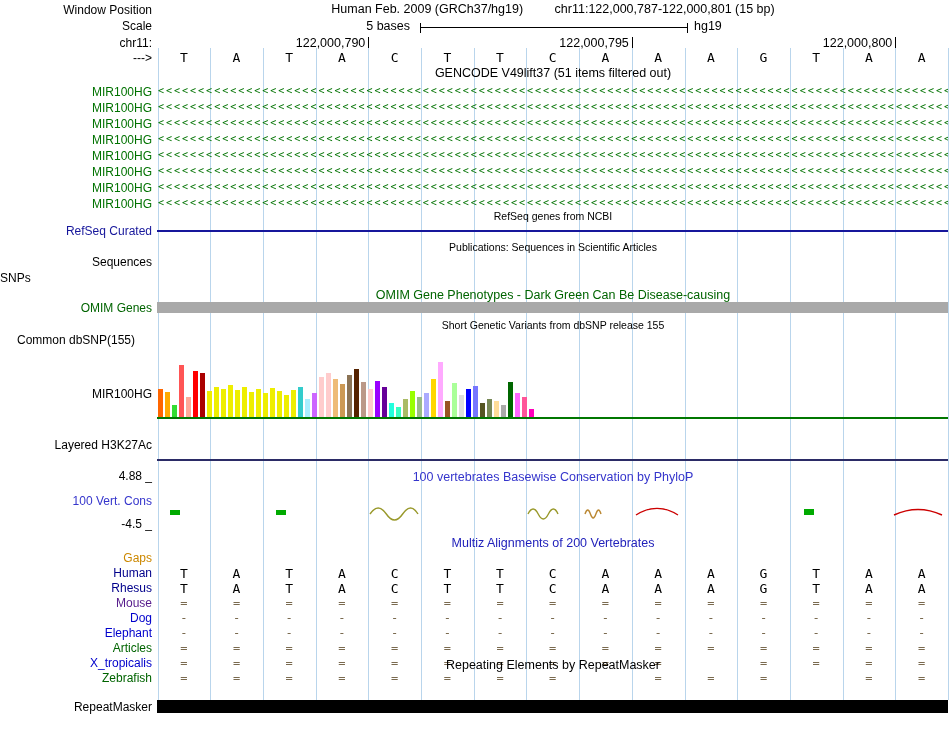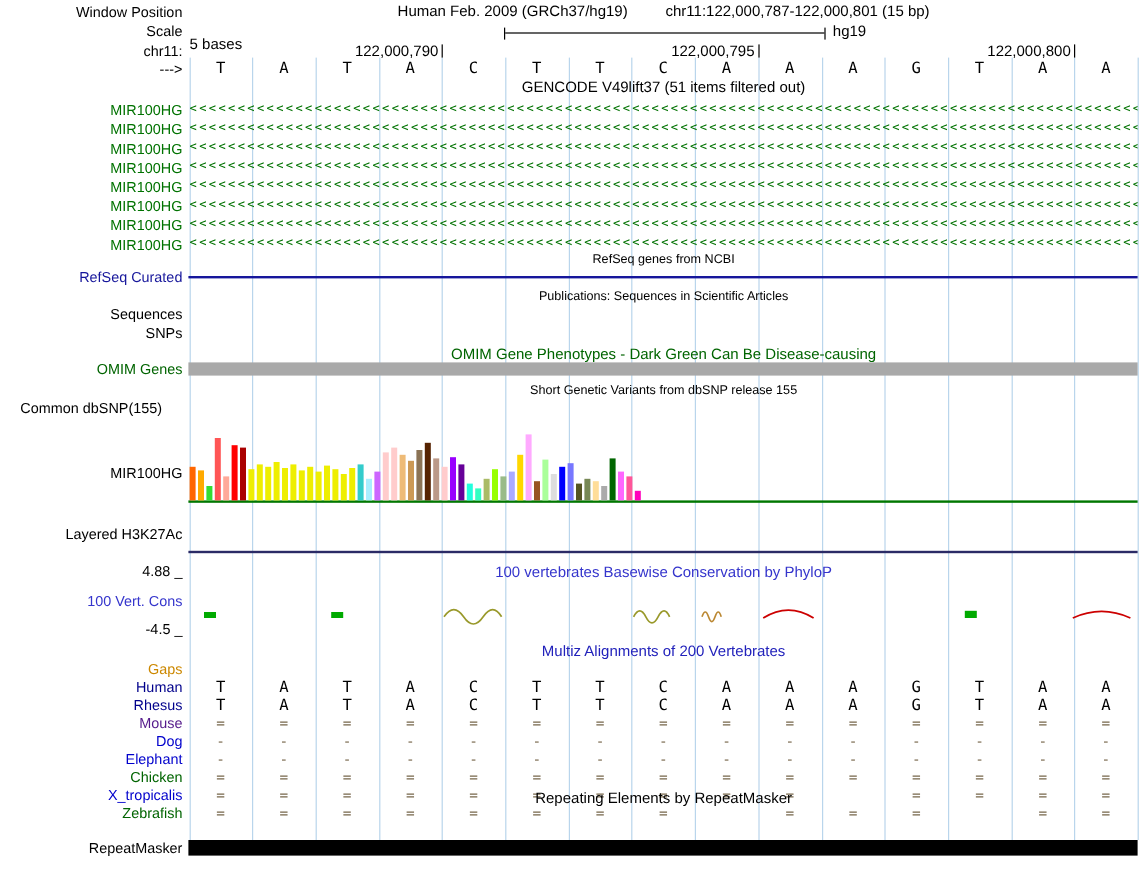--- a/index.html
+++ b/index.html
@@ -26,21 +26,21 @@
 </head>
 <body>
 
 <div id="page">
 
   <div class="hdr">
     <span>Human Feb. 2009 (GRCh37/hg19)</span>
     <span>chr11:122,000,787-122,000,801 (15 bp)</span>
   </div>
 
-  <div class="abs" style="left:158px;top:30px;width:252px;font-size:12.5px;">5 bases</div>
+  <div class="abs" style="left:158px;top:19px;width:252px;text-align:right;font-size:12.5px;">5 bases</div>
   <div class="abs scalebar">
       <div class="mid"></div>
     </div>
   <div class="abs" style="left:694px;top:19px;font-size:12.5px;">hg19</div>
 
   <div class="title t-md" style="top:66px">GENCODE V49lift37 (51 items filtered out)</div>
   <div class="title t-sm" style="top:210px">RefSeq genes from NCBI</div>
   <div class="title t-md omim-title" style="top:288px">OMIM Gene Phenotypes - Dark Green Can Be Disease-causing</div>
   <div class="title t-sm" style="top:241px">Publications: Sequences in Scientific Articles</div>
   <div class="title t-sm" style="top:319px">Short Genetic Variants from dbSNP release 155</div>
@@ -77,21 +77,21 @@
     <div class="abs" style="left: 0px; top: 85px; width: 152px; text-align: right; font-size: 12px; color: rgb(0, 114, 0); white-space: nowrap; z-index: 3;">MIR100HG</div>
     <div class="abs" style="left: 0px; top: 101px; width: 152px; text-align: right; font-size: 12px; color: rgb(0, 114, 0); white-space: nowrap; z-index: 3;">MIR100HG</div>
     <div class="abs" style="left: 0px; top: 117px; width: 152px; text-align: right; font-size: 12px; color: rgb(0, 114, 0); white-space: nowrap; z-index: 3;">MIR100HG</div>
     <div class="abs" style="left: 0px; top: 133px; width: 152px; text-align: right; font-size: 12px; color: rgb(0, 114, 0); white-space: nowrap; z-index: 3;">MIR100HG</div>
     <div class="abs" style="left: 0px; top: 149px; width: 152px; text-align: right; font-size: 12px; color: rgb(0, 114, 0); white-space: nowrap; z-index: 3;">MIR100HG</div>
     <div class="abs" style="left: 0px; top: 165px; width: 152px; text-align: right; font-size: 12px; color: rgb(0, 114, 0); white-space: nowrap; z-index: 3;">MIR100HG</div>
     <div class="abs" style="left: 0px; top: 181px; width: 152px; text-align: right; font-size: 12px; color: rgb(0, 114, 0); white-space: nowrap; z-index: 3;">MIR100HG</div>
     <div class="abs" style="left: 0px; top: 197px; width: 152px; text-align: right; font-size: 12px; color: rgb(0, 114, 0); white-space: nowrap; z-index: 3;">MIR100HG</div>
     <div class="abs" style="left: 0px; top: 224px; width: 152px; text-align: right; font-size: 12px; color: rgb(22, 22, 155); white-space: nowrap; z-index: 3;">RefSeq Curated</div>
     <div class="abs" style="left: 0px; top: 255px; width: 152px; text-align: right; font-size: 12px; color: rgb(0, 0, 0); white-space: nowrap; z-index: 3;">Sequences</div>
-    <div class="abs" style="left: 0px; top: 271px; width: 152px; text-align: right; font-size: 12px; color: rgb(0, 0, 0); white-space: nowrap; z-index: 3;">SNPs</div>
+    <div class="abs" style="left: 0px; top: 271px; width: 152px; font-size: 12px; color: rgb(0, 0, 0); white-space: nowrap; z-index: 3;">SNPs</div>
     <div class="abs" style="left: 0px; top: 301px; width: 152px; text-align: right; font-size: 12px; color: rgb(0, 100, 0); white-space: nowrap; z-index: 3;">OMIM Genes</div>
     <div class="abs" style="left: 0px; top: 333px; width: 152px; text-align: center; font-size: 12px; color: rgb(0, 0, 0); white-space: nowrap; z-index: 3;">Common dbSNP(155)</div>
     <div class="abs" style="left: 0px; top: 387px; width: 152px; text-align: right; font-size: 12px; color: rgb(0, 0, 0); white-space: nowrap; z-index: 3;">MIR100HG</div>
     <div class="abs" style="left: 0px; top: 438px; width: 152px; text-align: right; font-size: 12px; color: rgb(0, 0, 0); white-space: nowrap; z-index: 3;">Layered H3K27Ac</div>
     <div class="abs" style="left: 0px; top: 469px; width: 152px; text-align: right; font-size: 12px; color: rgb(0, 0, 0); white-space: nowrap; z-index: 3;">4.88 _</div>
     <div class="abs" style="left: 0px; top: 494px; width: 152px; text-align: right; font-size: 12px; color: rgb(53, 53, 204); white-space: nowrap; z-index: 3;">100 Vert. Cons</div>
     <div class="abs" style="left: 0px; top: 517px; width: 152px; text-align: right; font-size: 12px; color: rgb(0, 0, 0); white-space: nowrap; z-index: 3;">-4.5 _</div>
     <div class="abs" style="left: 0px; top: 700px; width: 152px; text-align: right; font-size: 12px; color: rgb(0, 0, 0); white-space: nowrap; z-index: 3;">RepeatMasker</div>
     <div class="abs" style="left: 241.3px; top: 36px; width: 124px; text-align: right; font-size: 12.5px; z-index: 3;">122,000,790</div>
     <div class="abs" style="left: 368.3px; top: 37px; width: 1px; height: 11px; background: rgb(0, 0, 0); z-index: 3;"></div>
@@ -274,21 +274,21 @@
     <div class="abs" style="left: 421px; top: 626px; width: 52.7px; text-align: center; font-family: &quot;DejaVu Sans Mono&quot;, monospace; font-size: 12px; color: rgb(122, 106, 79); z-index: 2;">-</div>
     <div class="abs" style="left: 473.7px; top: 626px; width: 52.7px; text-align: center; font-family: &quot;DejaVu Sans Mono&quot;, monospace; font-size: 12px; color: rgb(122, 106, 79); z-index: 2;">-</div>
     <div class="abs" style="left: 526.4px; top: 626px; width: 52.7px; text-align: center; font-family: &quot;DejaVu Sans Mono&quot;, monospace; font-size: 12px; color: rgb(122, 106, 79); z-index: 2;">-</div>
     <div class="abs" style="left: 579.1px; top: 626px; width: 52.7px; text-align: center; font-family: &quot;DejaVu Sans Mono&quot;, monospace; font-size: 12px; color: rgb(122, 106, 79); z-index: 2;">-</div>
     <div class="abs" style="left: 631.8px; top: 626px; width: 52.7px; text-align: center; font-family: &quot;DejaVu Sans Mono&quot;, monospace; font-size: 12px; color: rgb(122, 106, 79); z-index: 2;">-</div>
     <div class="abs" style="left: 684.5px; top: 626px; width: 52.7px; text-align: center; font-family: &quot;DejaVu Sans Mono&quot;, monospace; font-size: 12px; color: rgb(122, 106, 79); z-index: 2;">-</div>
     <div class="abs" style="left: 737.2px; top: 626px; width: 52.7px; text-align: center; font-family: &quot;DejaVu Sans Mono&quot;, monospace; font-size: 12px; color: rgb(122, 106, 79); z-index: 2;">-</div>
     <div class="abs" style="left: 789.9px; top: 626px; width: 52.7px; text-align: center; font-family: &quot;DejaVu Sans Mono&quot;, monospace; font-size: 12px; color: rgb(122, 106, 79); z-index: 2;">-</div>
     <div class="abs" style="left: 842.6px; top: 626px; width: 52.7px; text-align: center; font-family: &quot;DejaVu Sans Mono&quot;, monospace; font-size: 12px; color: rgb(122, 106, 79); z-index: 2;">-</div>
     <div class="abs" style="left: 895.3px; top: 626px; width: 52.7px; text-align: center; font-family: &quot;DejaVu Sans Mono&quot;, monospace; font-size: 12px; color: rgb(122, 106, 79); z-index: 2;">-</div>
-    <div class="abs" style="left: 0px; top: 641px; width: 152px; text-align: right; font-size: 12px; color: rgb(0, 100, 0); white-space: nowrap; z-index: 3;">Chicken</div>
+    <div class="abs" style="left: 0px; top: 641px; width: 152px; text-align: right; font-size: 12px; color: rgb(0, 100, 0); white-space: nowrap; z-index: 3;">Articles</div>
     <div class="abs" style="left: 157.5px; top: 641px; width: 52.7px; text-align: center; font-family: &quot;DejaVu Sans Mono&quot;, monospace; font-size: 12px; color: rgb(122, 106, 79); z-index: 2;">=</div>
     <div class="abs" style="left: 210.2px; top: 641px; width: 52.7px; text-align: center; font-family: &quot;DejaVu Sans Mono&quot;, monospace; font-size: 12px; color: rgb(122, 106, 79); z-index: 2;">=</div>
     <div class="abs" style="left: 262.9px; top: 641px; width: 52.7px; text-align: center; font-family: &quot;DejaVu Sans Mono&quot;, monospace; font-size: 12px; color: rgb(122, 106, 79); z-index: 2;">=</div>
     <div class="abs" style="left: 315.6px; top: 641px; width: 52.7px; text-align: center; font-family: &quot;DejaVu Sans Mono&quot;, monospace; font-size: 12px; color: rgb(122, 106, 79); z-index: 2;">=</div>
     <div class="abs" style="left: 368.3px; top: 641px; width: 52.7px; text-align: center; font-family: &quot;DejaVu Sans Mono&quot;, monospace; font-size: 12px; color: rgb(122, 106, 79); z-index: 2;">=</div>
     <div class="abs" style="left: 421px; top: 641px; width: 52.7px; text-align: center; font-family: &quot;DejaVu Sans Mono&quot;, monospace; font-size: 12px; color: rgb(122, 106, 79); z-index: 2;">=</div>
     <div class="abs" style="left: 473.7px; top: 641px; width: 52.7px; text-align: center; font-family: &quot;DejaVu Sans Mono&quot;, monospace; font-size: 12px; color: rgb(122, 106, 79); z-index: 2;">=</div>
     <div class="abs" style="left: 526.4px; top: 641px; width: 52.7px; text-align: center; font-family: &quot;DejaVu Sans Mono&quot;, monospace; font-size: 12px; color: rgb(122, 106, 79); z-index: 2;">=</div>
     <div class="abs" style="left: 579.1px; top: 641px; width: 52.7px; text-align: center; font-family: &quot;DejaVu Sans Mono&quot;, monospace; font-size: 12px; color: rgb(122, 106, 79); z-index: 2;">=</div>
     <div class="abs" style="left: 631.8px; top: 641px; width: 52.7px; text-align: center; font-family: &quot;DejaVu Sans Mono&quot;, monospace; font-size: 12px; color: rgb(122, 106, 79); z-index: 2;">=</div>

